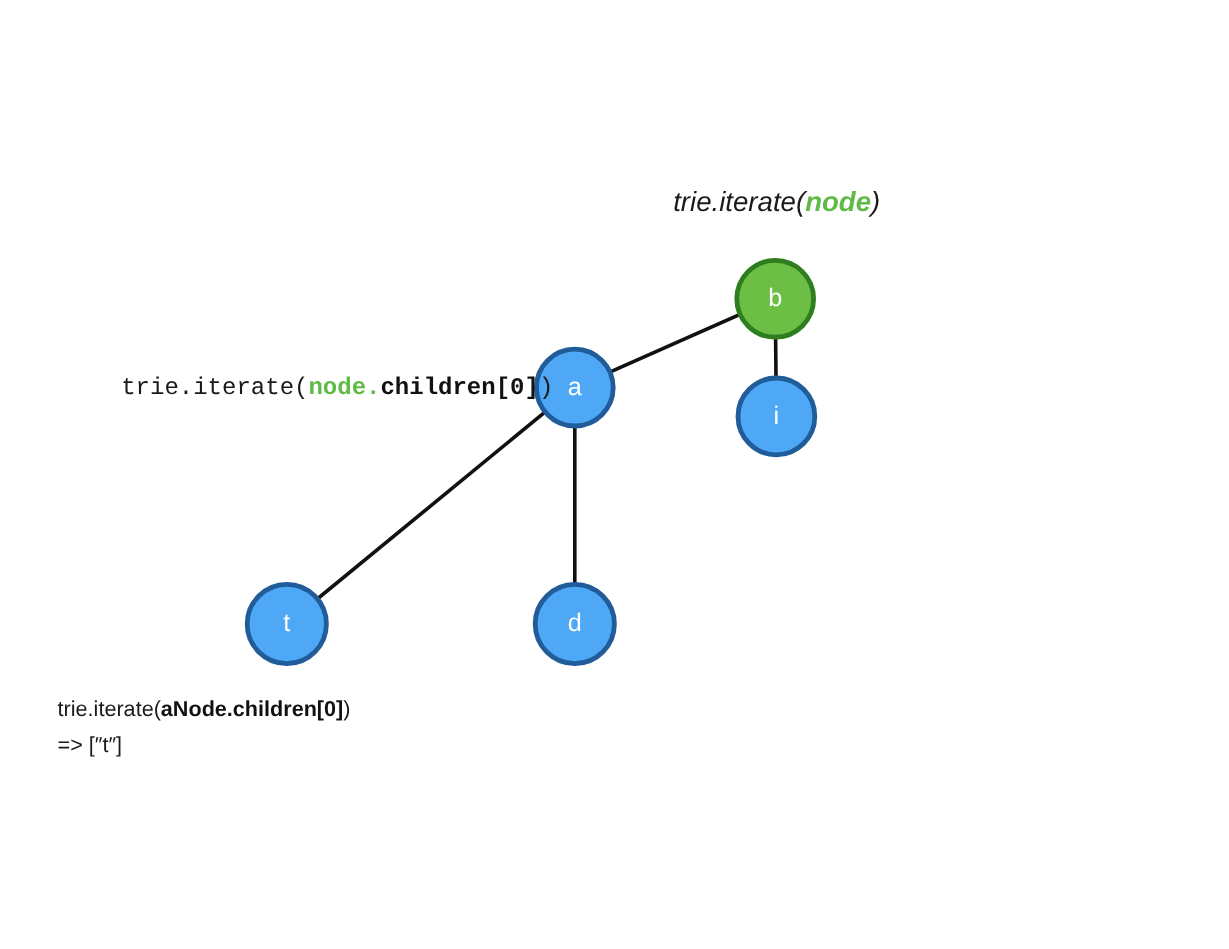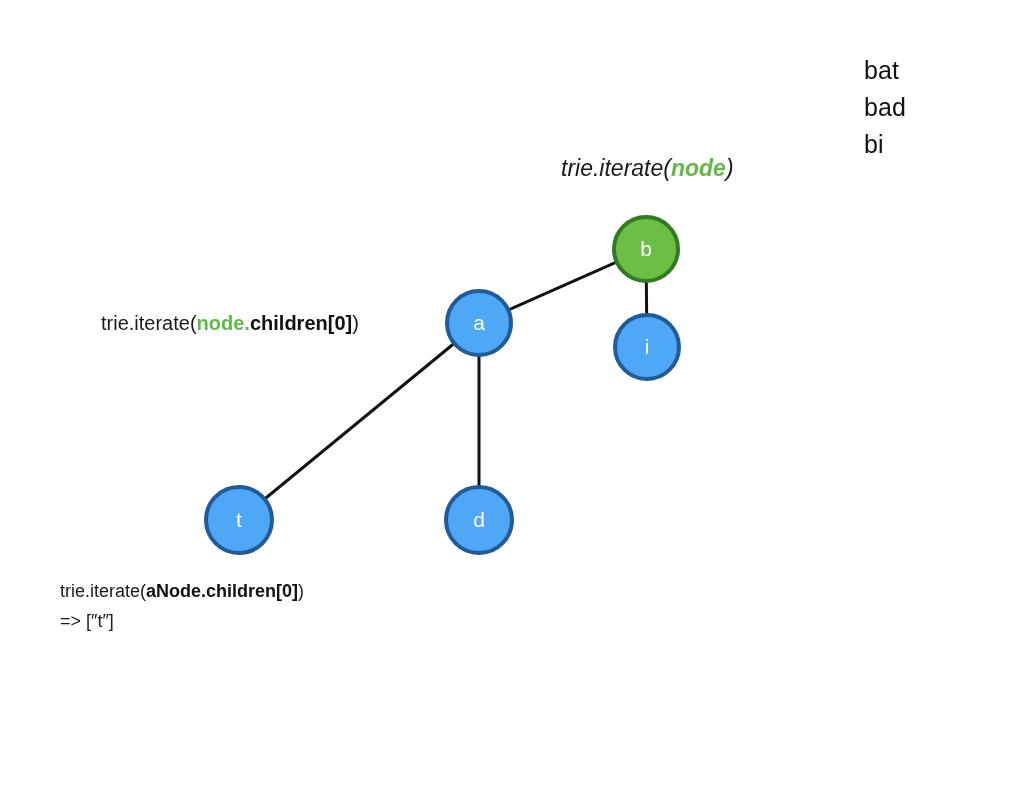--- a/index.html
+++ b/index.html
@@ -62,23 +62,24 @@
     top: 154px;
     font-size: 23px;
     line-height: 28px;
     font-style: italic;
   }
   #annot-children {
     left: 101px;
     top: 311px;
     font-size: 20px;
     line-height: 25px;
+    font-family: Liberation Mono, monospace;
   }
   #annot-result {
-    left: 60px;
+    left: 48px;
     top: 576px;
     font-size: 18px;
     line-height: 30px;
   }
   #annot-result .line {
     display: block;
     white-space: pre;
   }
 
   
@@ -147,25 +148,20 @@
         <span class="node-label">i</span>
       </div>
       <div class="node blue" style="left: 204px; top: 485px; width: 70px; height: 70px;">
         <span class="node-label">t</span>
       </div>
       <div class="node blue" style="left: 444px; top: 485px; width: 70px; height: 70px;">
         <span class="node-label">d</span>
       </div>
     </div>
 
-  <div id="word-list">
-      <span class="word">bat</span>
-      <span class="word">bad</span>
-      <span class="word">bi</span>
-    </div>
 
   <div class="annot" id="annot-node">
     <span>trie.iterate(</span><span class="green">node</span><span>)</span>
   </div>
 
   <div class="annot" id="annot-children">
     <span>trie.iterate(</span><span class="green">node.</span><span class="bold">children[0]</span><span>)</span>
   </div>
 
   <div class="annot" id="annot-result">

